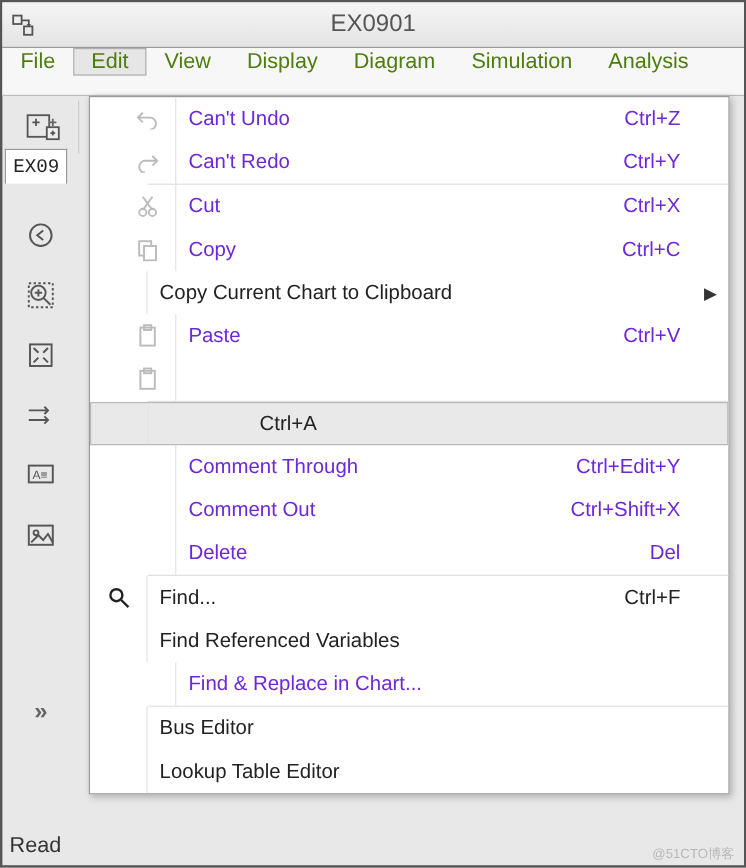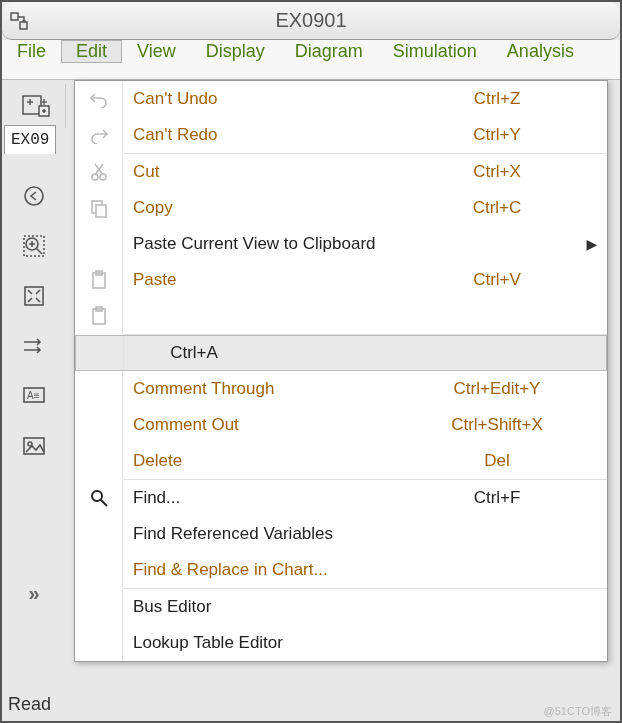--- a/index.html
+++ b/index.html
@@ -1,20 +1,20 @@
 <!DOCTYPE html>
 <html><head>
 <meta charset="utf-8">
 <style>
   * { box-sizing: border-box; margin: 0; padding: 0; font-family: "Segoe UI", Arial, sans-serif; }
   html, body { width: 622px; height: 723px; overflow: hidden; background: #777; }
 
   .window { width: 622px; height: 723px; background: #e8e8e8; border: 2px solid #555; position: relative; }
 
-  .titlebar { height: 38px; background: linear-gradient(#f5f5f5,#e4e4e4); border-bottom: 1px solid #9a9a9a; display: flex; align-items: center; position: relative; border-radius: 10px; }
+  .titlebar { height: 38px; background: linear-gradient(#f5f5f5,#e4e4e4); border-bottom: 1px solid #9a9a9a; display: flex; align-items: center; position: relative; }
   .titlebar .sys-icon { width: 22px; height: 22px; margin-left: 6px; display:flex; align-items:center; justify-content:center; color:#555; }
   .titlebar .title { position:absolute; left:0; right:0; text-align:center; font-size: 20px; color:#555; pointer-events:none; }
 
   .menubar { height: 40px; background: #f7f7f7; border-bottom: 1px solid #bdbdbd; display: flex; align-items: flex-start; font-size: 18px; color:#4d7c0f; }
   .menubar .item { padding: 0 14px; display:flex; align-items:center; cursor:default; border:1px solid transparent; }
   .menubar .item.active { background:#e6e6e6; border:1px solid #b0b0b0; }
 
   .toolbar { position:absolute; left:4px; top:82px; width:60px; height:44px; display:flex; align-items:center; justify-content:center; border-right:1px solid #ccc; }
   .toolbar svg { color:#555; }
 
@@ -23,25 +23,25 @@
 
   .sidebar { position:absolute; left:4px; top:166px; width:56px; display:flex; flex-direction:column; align-items:center; gap:22px; padding-top:14px; color:#555; }
   .sidebar .sbtn { width:28px; height:28px; display:flex; align-items:center; justify-content:center; }
   .sidebar .expand { margin-top:100px; font-size:20px; font-weight:bold; color:#666; }
 
   .statusbar { position:absolute; left:6px; bottom:6px; font-size:18px; color:#333; }
 
   
   .menu { position:absolute; left:72px; top:78px; width:534px; background:#fff; border:1px solid #9a9a9a; box-shadow: 2px 2px 6px rgba(0,0,0,.25); }
   .menu-row { display:flex; align-items:center; height:36px; font-size:17px; color:#222; }
-  .menu-row.disabled { color:#a16207; }
+  .menu-row.disabled { color:#6d28d9;margin-left:24px; }
   .menu-row.highlight { background:#e9e9e9; border:1px solid #b9b9b9; height:36px; }
   .menu-iconcol { width:48px; display:flex; align-items:center; justify-content:center; border-right:1px solid #e3e3e3; height:100%; }
   .menu-label { flex:1; padding-left:10px; white-space:nowrap; }
-  .menu-shortcut { width:150px; text-align:center; padding-right:10px; white-space:nowrap; }
+  .menu-shortcut { width:150px; text-align:right; padding-right:10px; white-space:nowrap; }
   .menu-arrow { width:30px; text-align:center; color:#333; font-size:14px; }
   .menu-sep { height:0; border-top:1px solid #e0e0e0; margin-left:48px; }
 
   .watermark { position:absolute; right:8px; bottom:2px; font-size:11px; color:#b8b8b8; }
 
   svg { display:block; }
 </style>
 </head>
 <body>
 
@@ -170,21 +170,21 @@
             <rect x="3" y="3" width="10" height="12"></rect>
             <rect x="7" y="7" width="10" height="12" fill="#fff"></rect>
           </svg>
         </div>
         <div class="menu-label">Copy</div>
         <div class="menu-shortcut">Ctrl+C</div>
         <div class="menu-arrow"></div>
       </div>
       <div class="menu-row">
         <div class="menu-iconcol"></div>
-        <div class="menu-label">Paste Current View to Clipboard</div>
+        <div class="menu-label">Copy Current Chart to Clipboard</div>
         <div class="menu-shortcut"></div>
         <div class="menu-arrow">▶</div>
       </div>
       <div class="menu-row disabled">
         <div class="menu-iconcol">
           <svg width="18" height="20" viewBox="0 0 18 20" stroke="#bbb" fill="none" stroke-width="1.6">
             <rect x="3" y="3" width="12" height="15"></rect>
             <rect x="6" y="1" width="6" height="4"></rect>
           </svg>
         </div>

